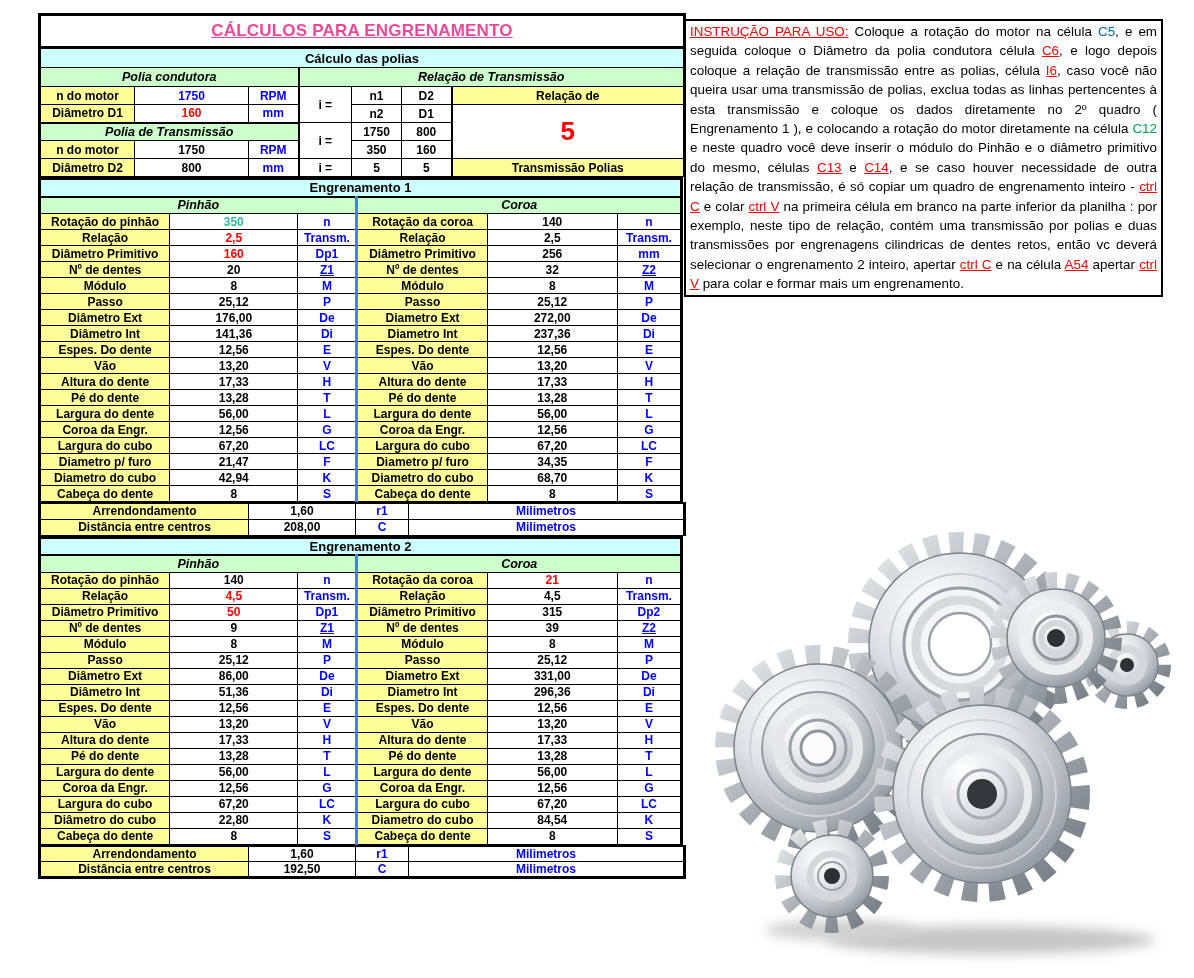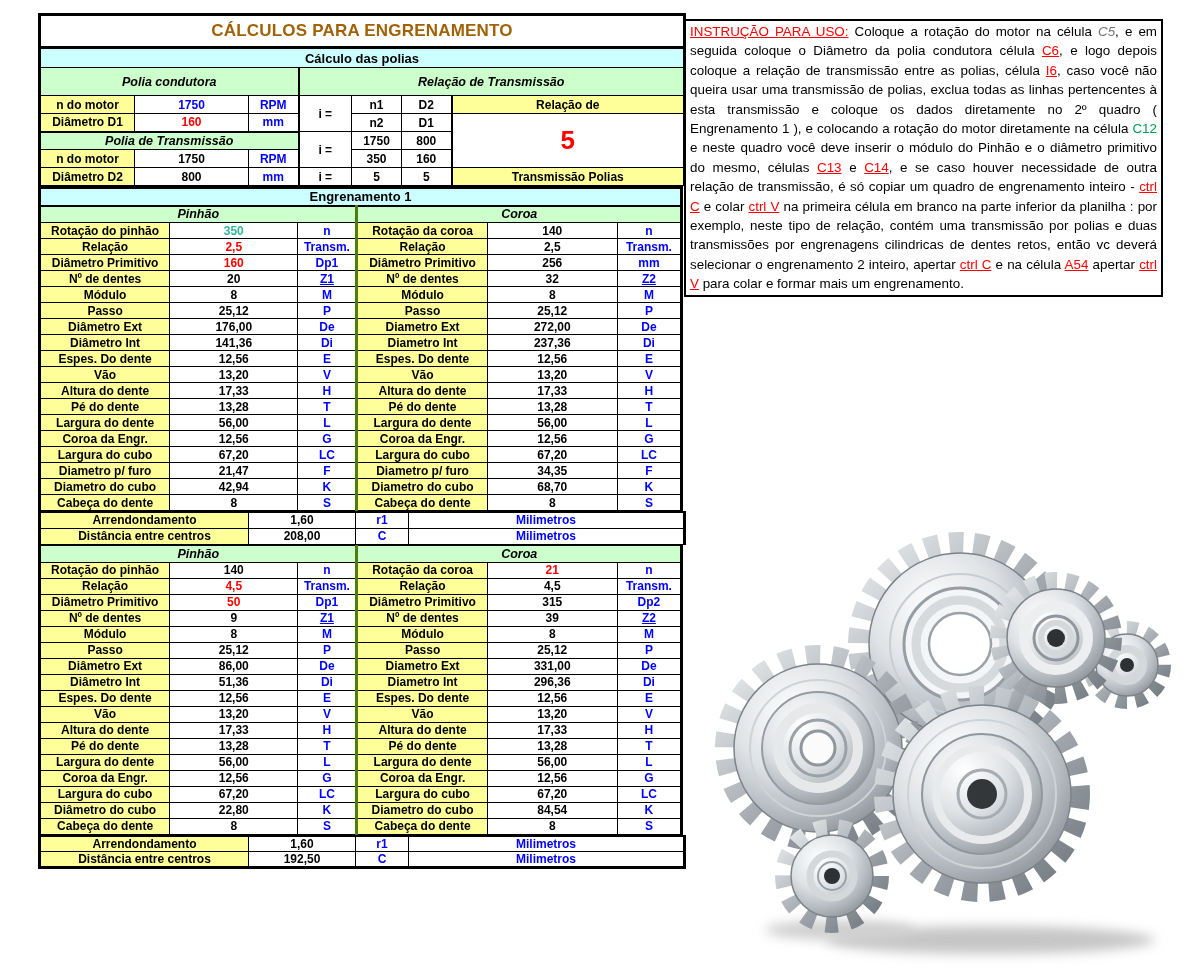--- a/index.html
+++ b/index.html
@@ -22,40 +22,40 @@
   .bl{color:#0000FF;}
   td[data-color="r"]{color:#FF0000;}
   td[data-color="b"]{color:#0000FF;}
   td[data-color="t"]{color:#2FB999;}
   td[data-ul="u"]{text-decoration:underline;}
   
   .bt3{border-top:3px solid #000;}
   .bb3{border-bottom:3px solid #000;}
   .bt2{border-top:2px solid #000;}
   .bb2{border-bottom:2px solid #000;}
-  .bl3{border-left:3px solid #4d7c0f;}
+  .bl3{border-left:3px solid #3b82f6;}
   .bl2{border-left:2px solid #000;}
   .tbl-outer{border-left:3px solid #000;border-right:3px solid #000;}
   
   .title-cell{
     height:30px;background:#fff;border-bottom:3px solid #000;
     font-size:17px;letter-spacing:.2px;
   }
-  .title-cell span{color:#a16207;margin-top:44px;}
+  .title-cell span{color:#ec4899;text-decoration:underline;margin-top:44px;}
   .ratio-big{font-size:26px;color:#FF0000;}
   
   .instr{
     position:absolute;left:684px;top:19px;width:479px;height:278px;
     box-sizing:border-box;border:2px solid #000;background:#fff;
     padding:1px 4px 0 4px;font-size:13.4px;line-height:19.4px;
     text-align:justify;font-weight:normal;color:#000;
   }
   .sg-k{color:#000;}
   .sg-r{color:#FF0000;text-decoration:underline;}
-  .sg-b{color:#737373;font-style:italic;}
+  .sg-b{color:#0369a1;}
   .sg-g{color:#00A050;}
   
   .gears{position:absolute;left:690px;top:532px;width:500px;height:440px;}
 </style>
 </head>
 <body>
 
 <div class="sheet">
 
   <table class="tbl-outer bt3">
@@ -68,21 +68,21 @@
         <col style="width:50px">
         <col style="width:233px">
     </colgroup>
     <tbody>
         <tr>
       <td colspan="7" class="title-cell"><span>CÁLCULOS PARA ENGRENAMENTO</span></td>
     </tr>
     <tr style="height:20px">
       <td colspan="7" class="cy">Cálculo das polias</td>
     </tr>
-    <tr style="height:28px">
+    <tr style="height:19px">
       <td colspan="3" class="gr">Polia condutora</td>
       <td colspan="4" class="gr bl2">Relação de Transmissão</td>
     </tr>
     <tr style="height:18px">
       <td class="yl">n do motor</td>
       <td class="wh" data-color="b">1750</td>
       <td class="wh bl">RPM</td>
       <td rowspan="2" class="wh bl2">i =</td>
       <td class="wh">n1</td>
       <td class="wh">D2</td>
@@ -313,20 +313,23 @@
   <table class="tbl-outer">
     <colgroup>
       <col style="width:130px">
         <col style="width:128px">
         <col style="width:59px">
       <col style="width:130px">
         <col style="width:130px">
         <col style="width:64px">
     </colgroup>
     <tbody>
+        <tr style="height:18px">
+      <td colspan="6" class="cy bt3 bb2">Engrenamento 2</td>
+    </tr>
     <tr style="height:17px">
       <td colspan="3" class="gr">Pinhão</td>
       <td colspan="3" class="gr bl3">Coroa</td>
     </tr>
     </tbody>
       <tbody>
 
     <tr style="height:16px">
           <td class="yl">Rotação do pinhão</td>
           <td class="wh" data-color="">140</td>

